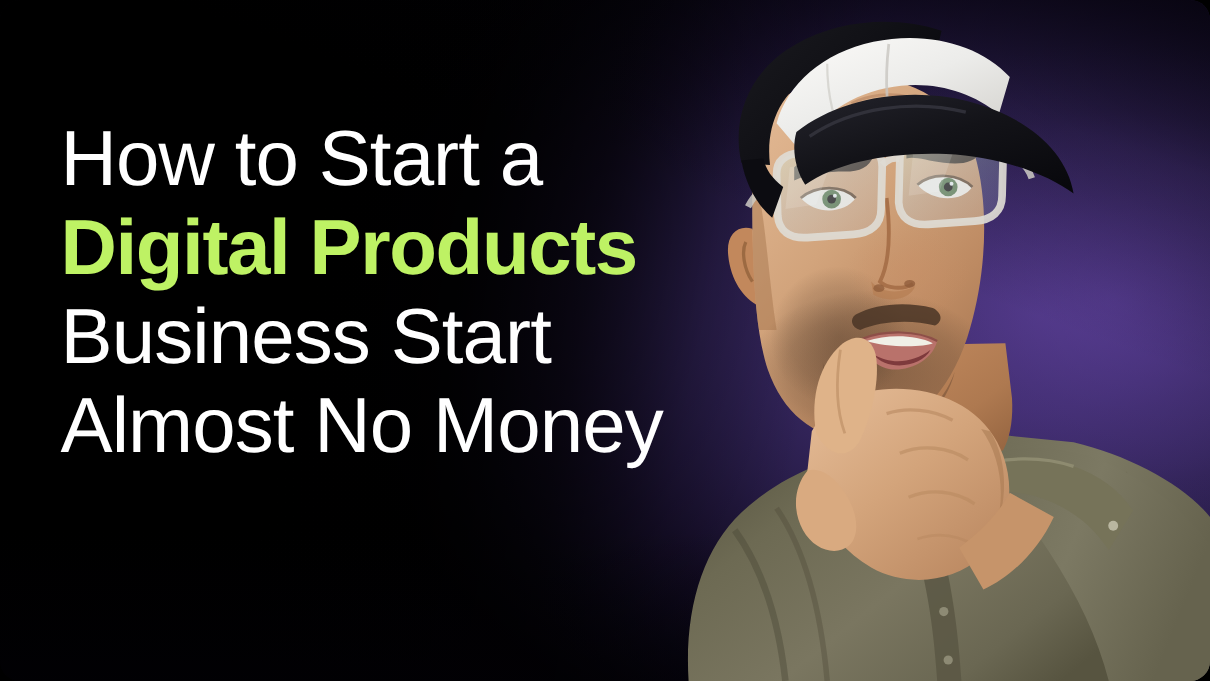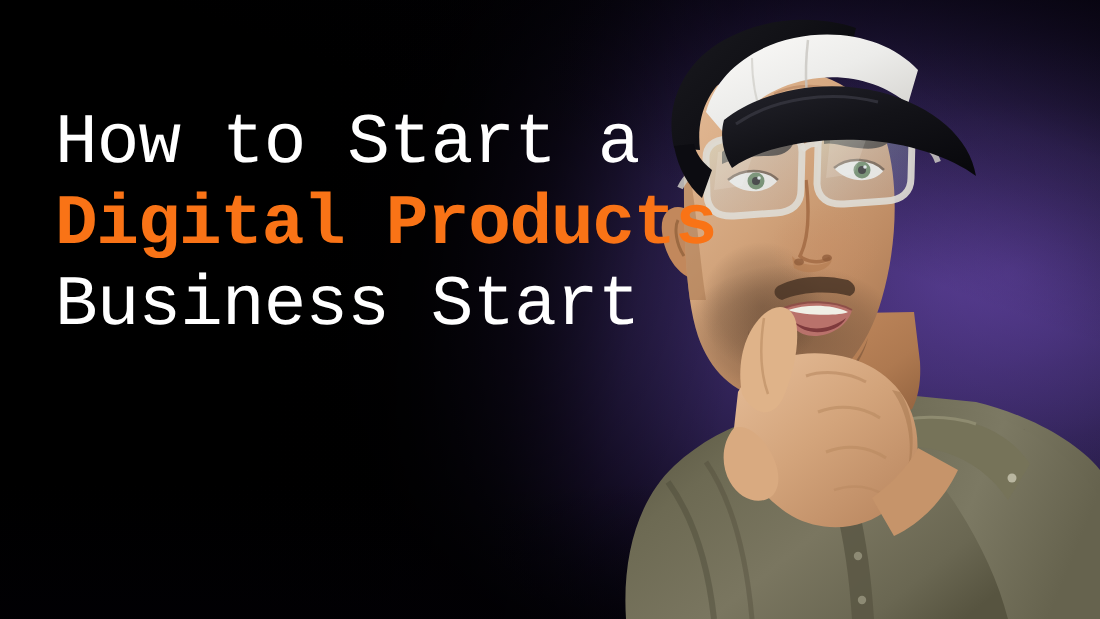--- a/index.html
+++ b/index.html
@@ -7,21 +7,22 @@
     margin: 0;
     padding: 0;
     background: #000;
   }
   #stage {
     position: relative;
     width: 1100px;
     height: 619px;
     overflow: hidden;
     background: #000000;
-    font-family: Liberation Mono, monospace;
+    font-family: Liberation Sans, sans-serif;
+    border-radius: 18px;
   }
 
   
   .bg-base {
     position: absolute;
     inset: 0;
     background: #020103;
   }
   
   .bg-glow-main {
@@ -358,17 +359,18 @@
 
         <path d="M316 498 C332 486 350 470 362 448 L402 470
                  C388 500 364 524 338 536 Z" fill="#c6946a"></path>
 
       </g>
     </svg>
   </div>
 
   <div class="title-block">
     <span class="title-line" style="color: rgb(255, 255, 255);">How to Start a</span>
-    <span class="title-line accent" style="color: #f97316; text-align: center;">Digital Products</span>
+    <span class="title-line accent" style="color: #bef264;">Digital Products</span>
     <span class="title-line" style="color: rgb(255, 255, 255);">Business Start</span>
+    <span class="title-line" style="color: rgb(255, 255, 255);">Almost No Money</span>
   </div>
 
 </div>
 
 </body></html>

